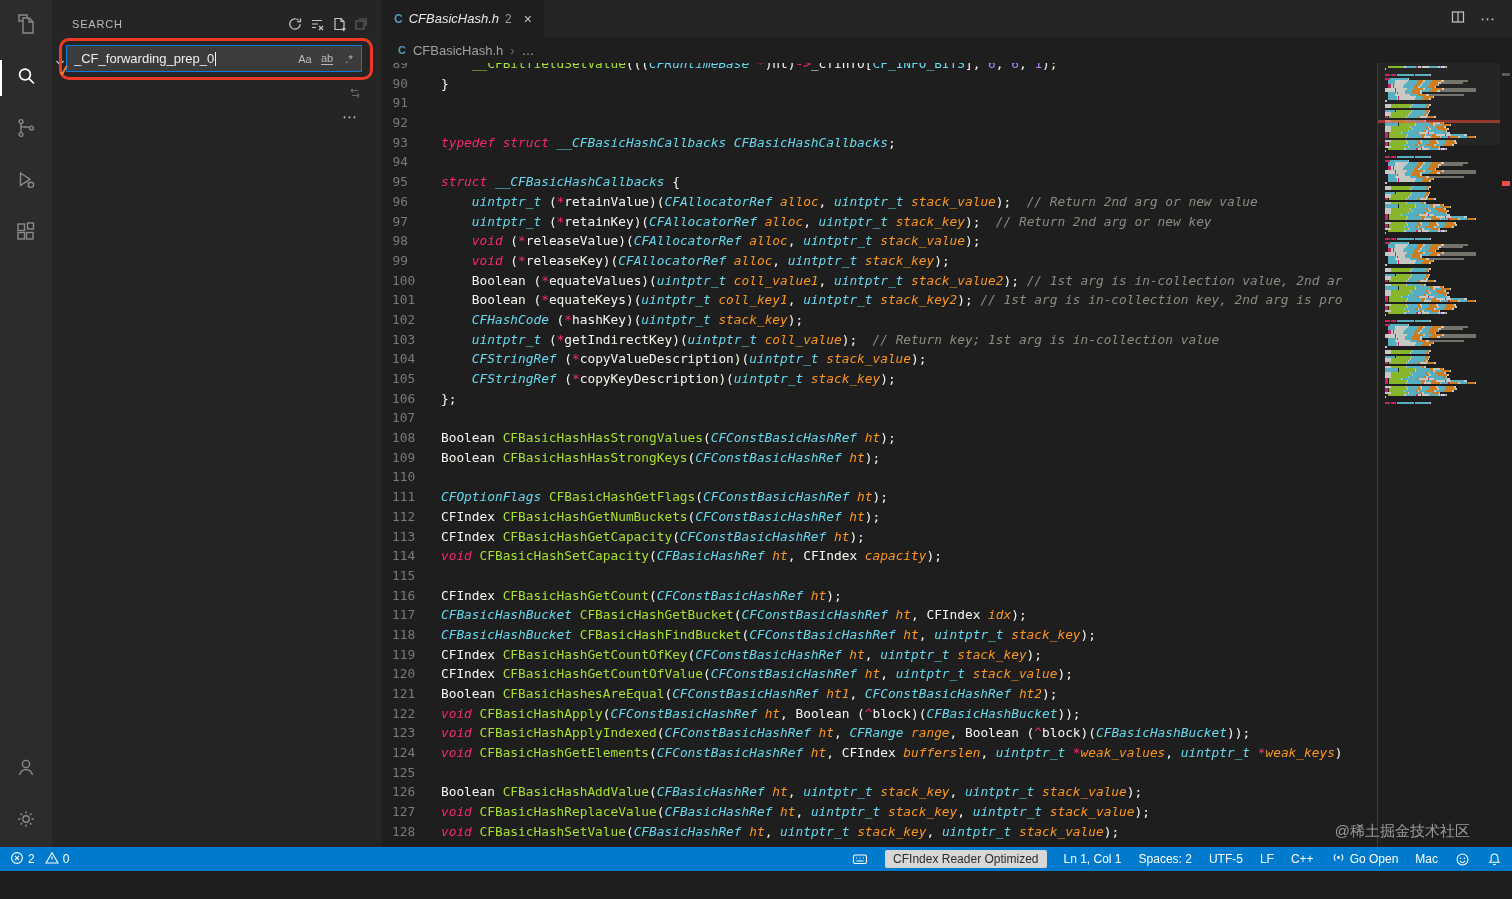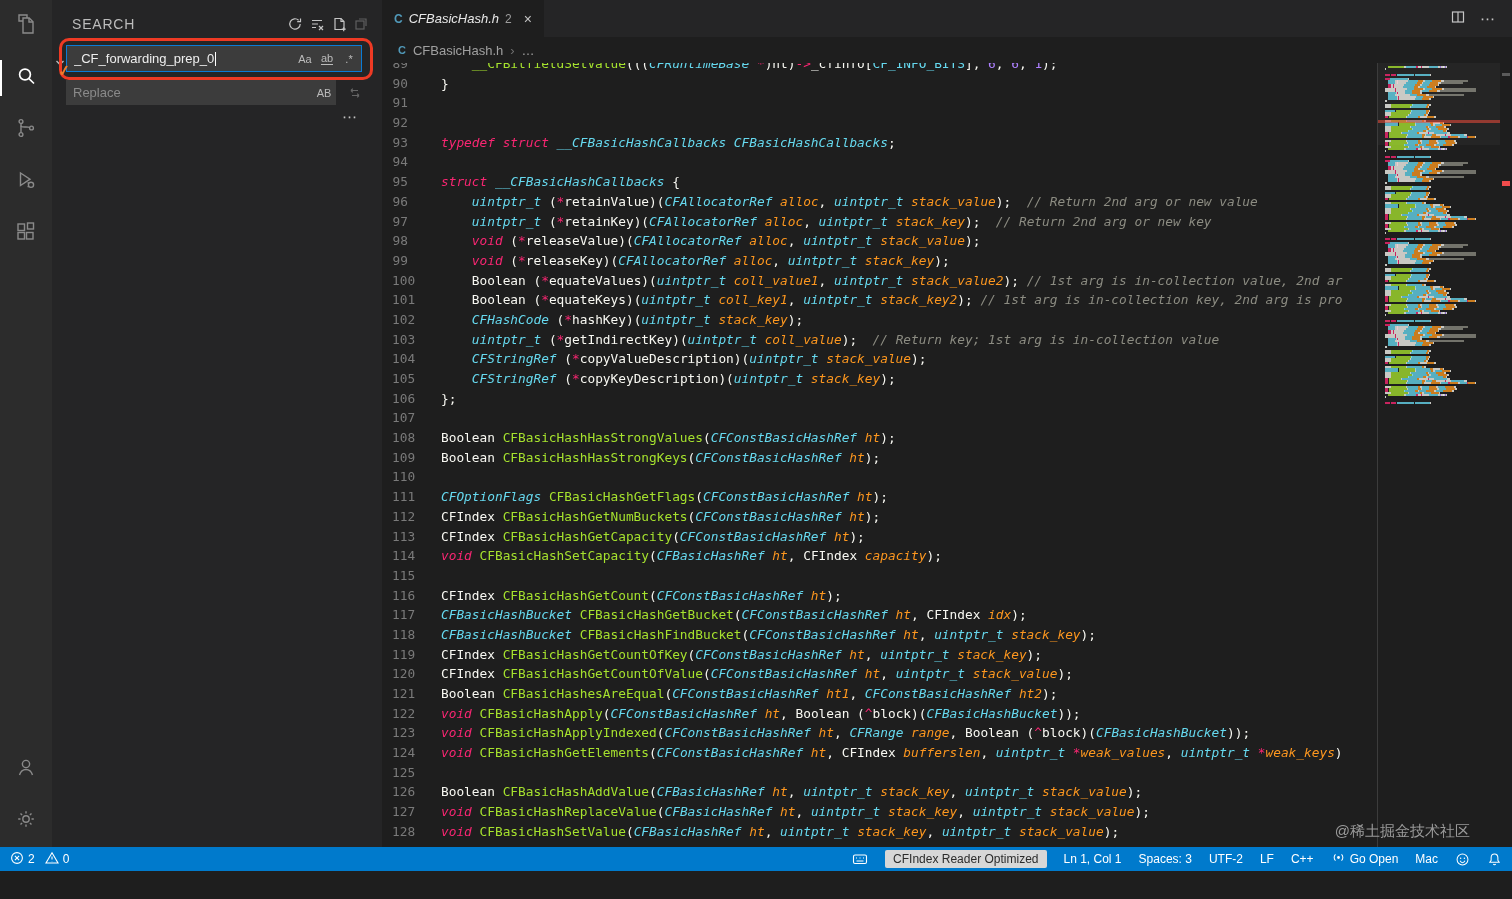--- a/index.html
+++ b/index.html
@@ -18,21 +18,21 @@
   
   .activitybar{width:52px;background:#2c2c2c;display:flex;flex-direction:column;align-items:center;flex:none;}
   .ab-item{width:52px;height:52px;display:flex;align-items:center;justify-content:center;position:relative;cursor:pointer;}
   .ab-item svg{stroke:#8a8a8a;fill:none;stroke-width:1.4;}
   .ab-item.active svg{stroke:#fff;}
   .ab-item.active::before{content:'';position:absolute;left:0;top:8px;bottom:8px;width:2px;background:#fff;}
   .ab-spacer{flex:1;}
   
   .sidebar{width:330px;background:#252526;position:relative;flex:none;}
   .sb-header{display:flex;align-items:center;padding:13px 10px 0 20px;}
-  .sb-title{flex:1;font-size:14px;letter-spacing:.8px;color:#bcbcbc;}
+  .sb-title{flex:1;font-size:11px;letter-spacing:.8px;color:#bcbcbc;}
   .sb-hicon{width:22px;height:22px;display:flex;align-items:center;justify-content:center;border-radius:4px;cursor:pointer;}
   .sb-hicon svg{stroke:#c5c5c5;fill:none;stroke-width:1.2;}
   .sb-hicon.disabled svg{stroke:#5f5f5f;}
   .toggle-chevron{position:absolute;left:3px;top:53px;cursor:pointer;}
   .toggle-chevron svg{stroke:#bbb;fill:none;stroke-width:1.4;}
   .sb-search-box{position:absolute;left:14px;top:45px;width:296px;height:27px;background:#3c3c3c;
     border:1px solid #0a7bd6;display:flex;align-items:center;padding-left:7px;}
   .sb-input-text{flex:1;font-size:13px;color:#eee;white-space:nowrap;overflow:hidden;}
   .cursor{display:inline-block;width:1px;height:14px;background:#fff;margin-left:1px;vertical-align:text-bottom;}
   .opt{width:20px;height:20px;margin-right:2px;display:flex;align-items:center;justify-content:center;
@@ -186,24 +186,20 @@
 
       <div class="sb-search-box">
         <span class="sb-input-text"><span>_CF_forwarding_prep_0</span><span class="cursor"></span></span>
         <span class="opt">Aa</span>
         <span class="opt underline">
             <span>ab</span>
           </span>
         <span class="opt">.*</span>
       </div>
 
-      <div class="sb-replace-box">
-        <span class="placeholder">Replace</span>
-        <span class="opt">AB</span>
-      </div>
       <span class="sb-replace-all">
           <svg width="16" height="16" viewBox="0 0 16 16">
             <path d="M4 5.5h7M4 5.5l1.8-1.8M4 5.5l1.8 1.8"></path>
             <path d="M12 10.5H5M12 10.5l-1.8-1.8M12 10.5l-1.8 1.8"></path>
           </svg>
         </span>
 
       <span class="sb-details">⋯</span>
 
 
@@ -441,22 +437,22 @@
     </div>
     <div class="sbar-right">
       <span class="sbar-item">
           <svg width="16" height="16" viewBox="0 0 16 16">
             <rect x="1.5" y="4" width="13" height="8.5" rx="1.5"></rect>
             <path d="M4 7h1M7.5 7h1M11 7h1M4.5 10h7"></path>
           </svg>
         </span>
       <span class="sbar-item sr-box">CFIndex Reader Optimized</span>
       <span class="sbar-item">Ln 1, Col 1</span>
-      <span class="sbar-item">Spaces: 3</span>
-      <span class="sbar-item">UTF-2</span>
+      <span class="sbar-item">Spaces: 2</span>
+      <span class="sbar-item">UTF-5</span>
       <span class="sbar-item">LF</span>
       <span class="sbar-item">C++</span>
       <span class="sbar-item">
         <span><svg width="15" height="15" viewBox="0 0 16 16">
               <circle cx="8" cy="8" r="1.5" fill="#fff" stroke="none"></circle>
               <path d="M4.8 4.6a4.8 4.8 0 000 6.8M11.2 4.6a4.8 4.8 0 010 6.8"></path>
             </svg></span>
         <span>Go Open</span>
       </span>
       <span class="sbar-item">Mac</span>

